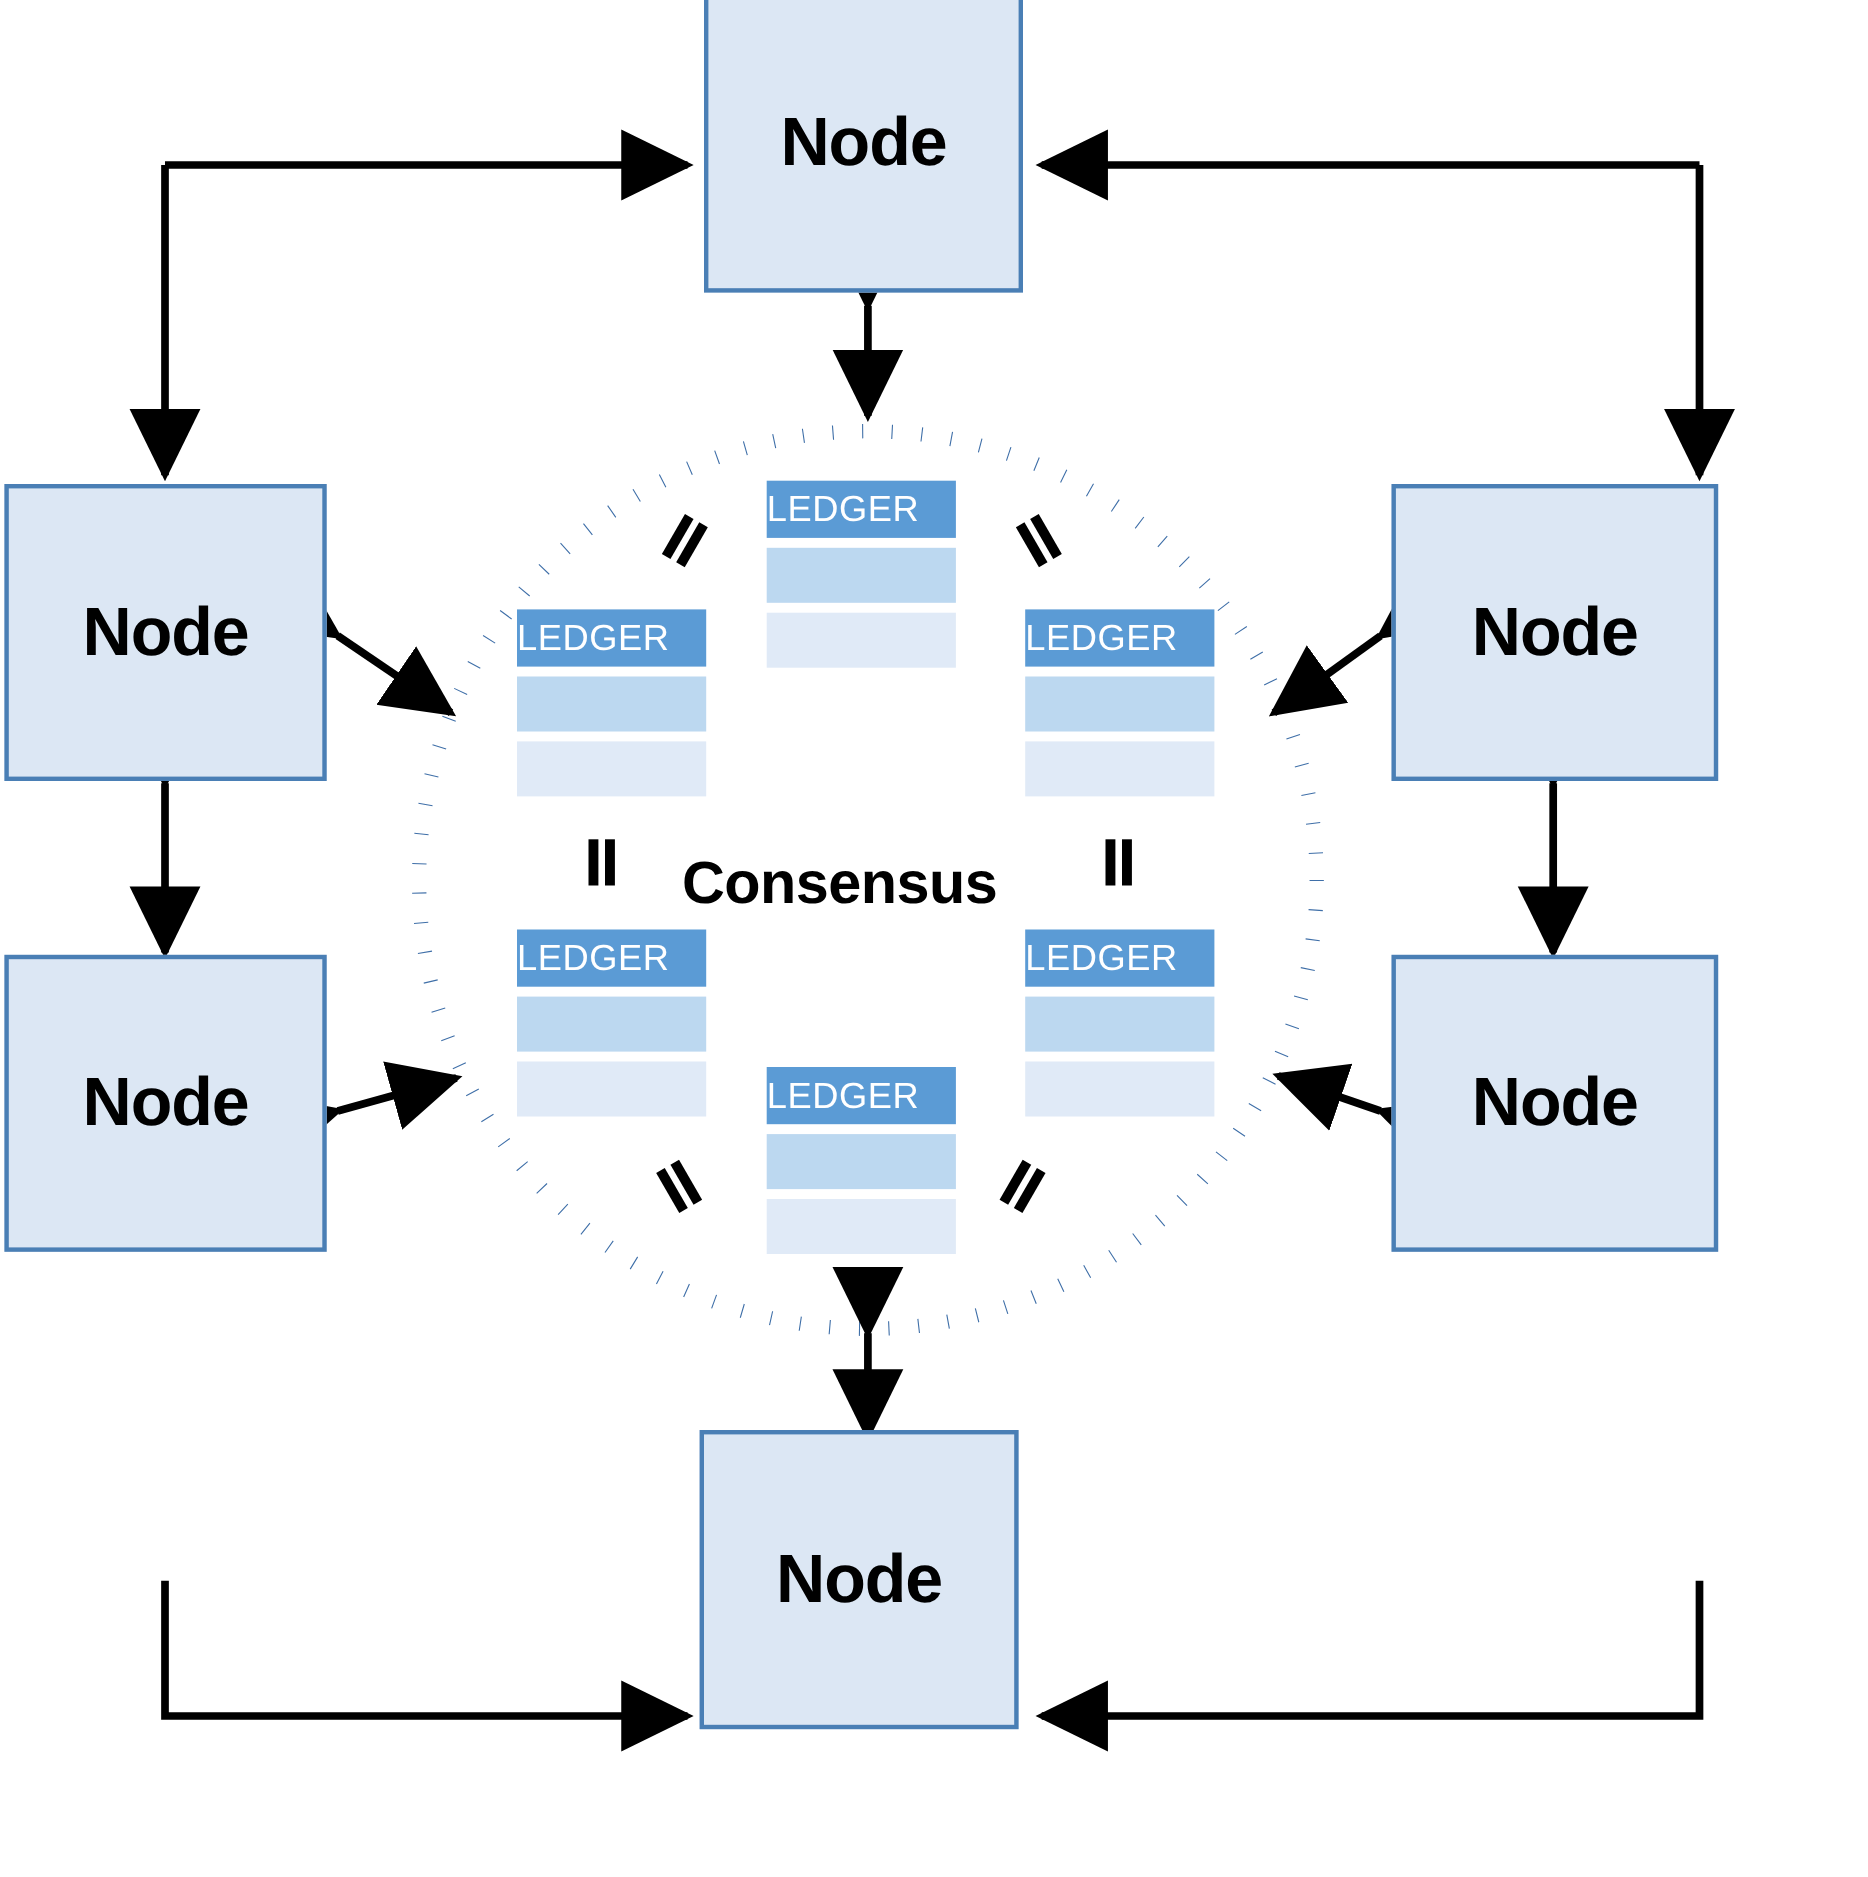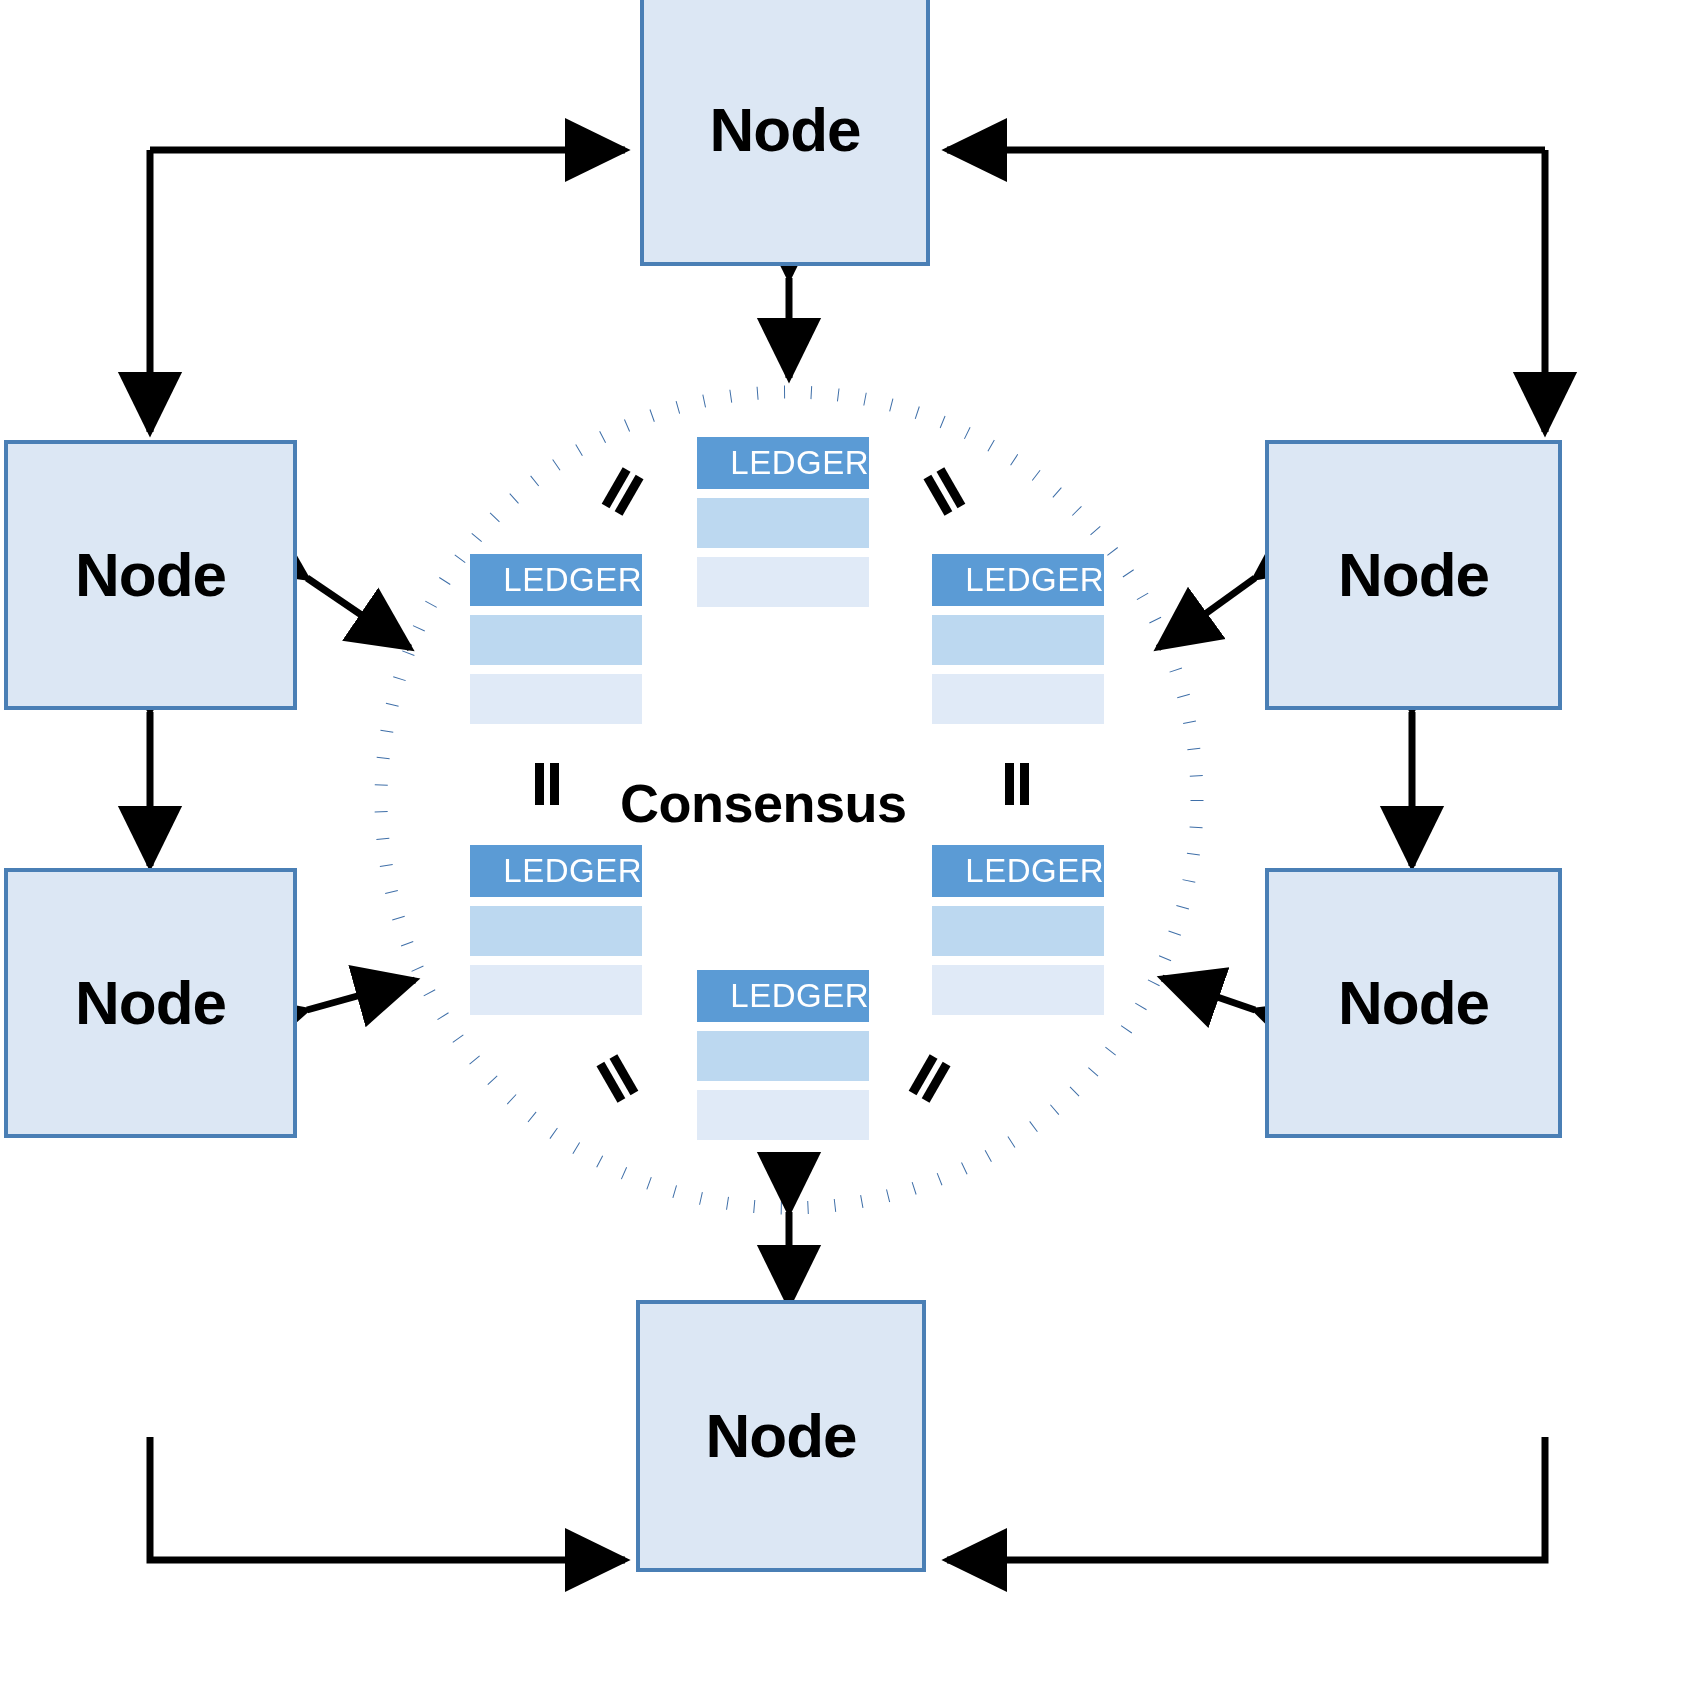--- a/index.html
+++ b/index.html
@@ -43,21 +43,21 @@
   }
   .ledger {
     position: absolute;
     width: 172px;
   }
   .ledger-header {
     background: #5b9bd5;
     color: #ffffff;
     font-family: "Liberation Sans", sans-serif;
     font-size: 33px;
-    text-align: right;
+    text-align: left;
     line-height: 52px;
     height: 52px;
     letter-spacing: 0.5px;
   }
   .ledger-row-1 {
     background: #bcd8f0;
     height: 50px;
     margin-top: 9px;
   }
   .ledger-row-2 {

